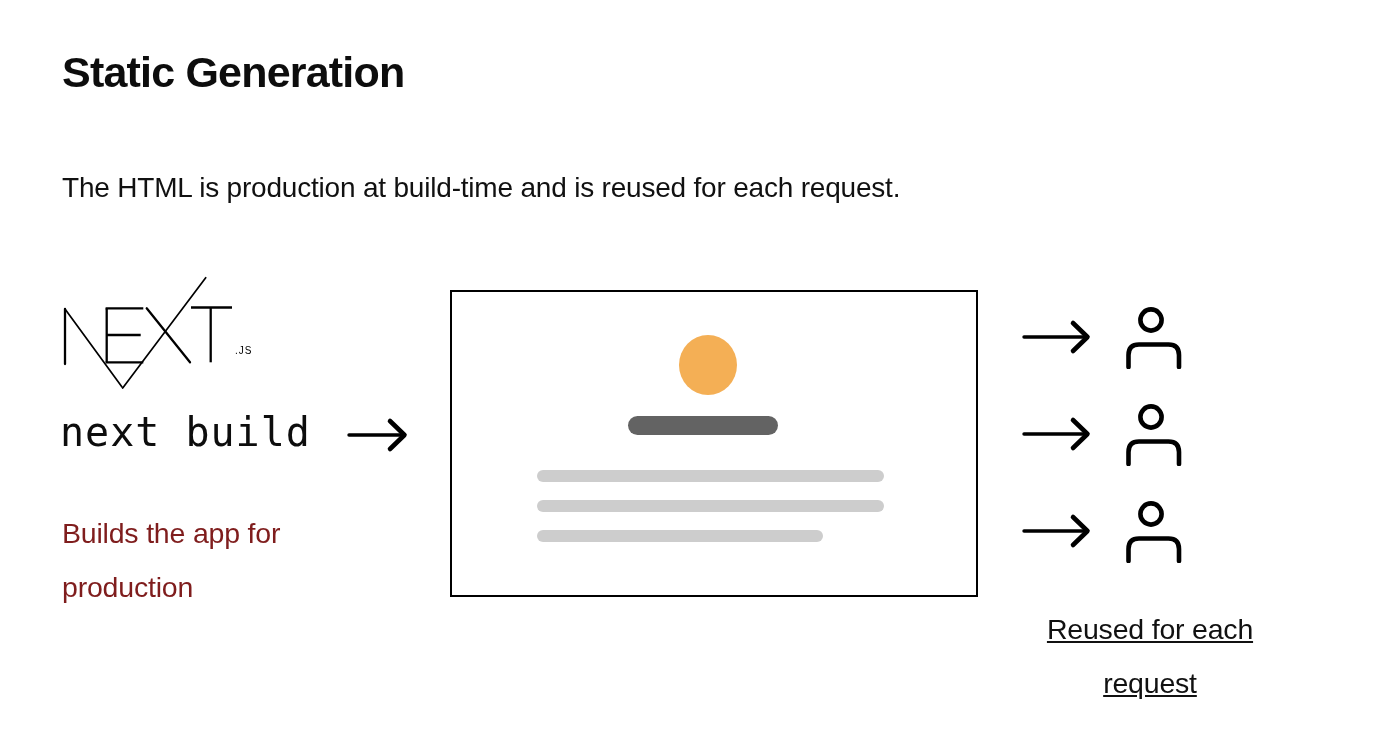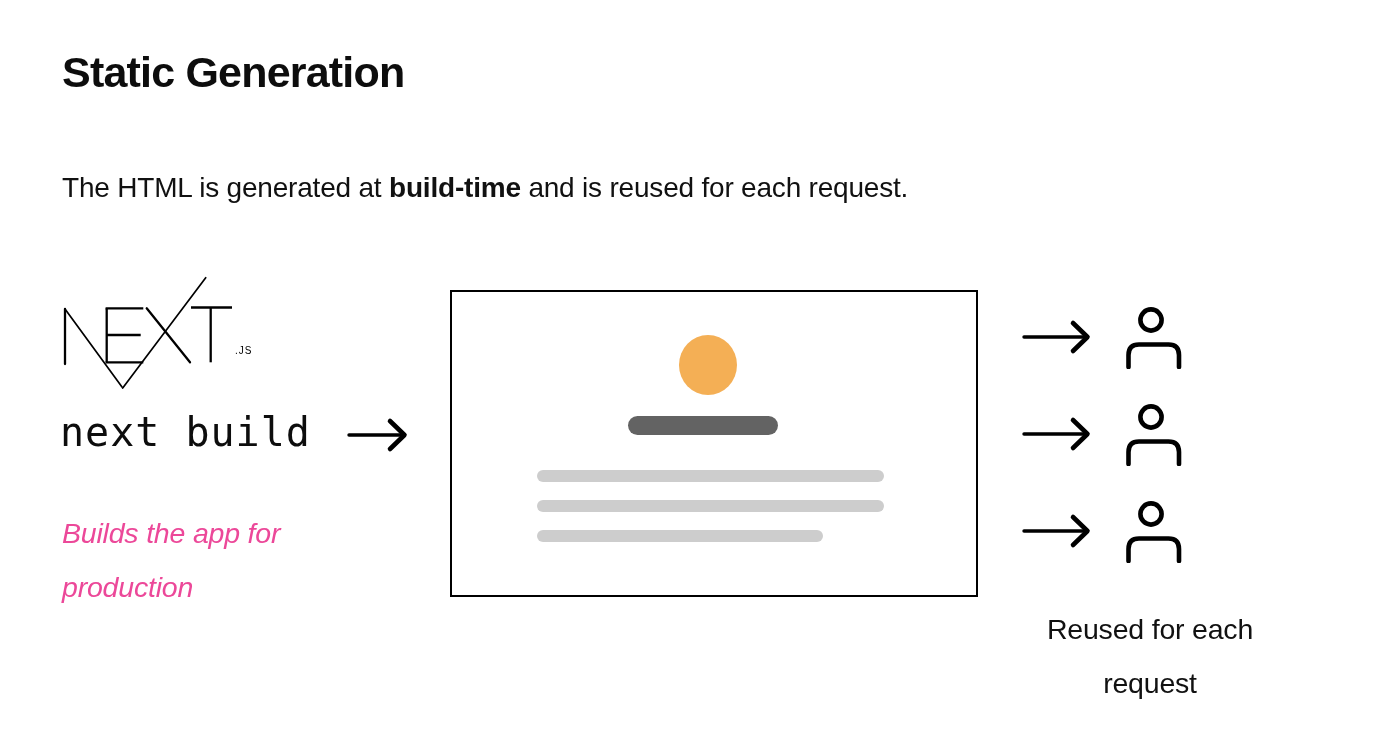--- a/index.html
+++ b/index.html
@@ -25,21 +25,21 @@
   }
   .intro {
     position: absolute;
     left: 42px; top: 170px;
     font-size: 28px;
     line-height: 36px;
     letter-spacing: -0.2px;
     color: #111111;
     white-space: nowrap;
   }
-  .intro b { font-weight: 700; }
+  .intro b { font-weight: 400; }
 
   
   .nextjs-logo { position: absolute; left: 38px; top: 276px; }
   .build-command {
     position: absolute;
     left: 40px; top: 408px;
     font-family: "DejaVu Sans Mono", monospace;
     font-weight: 400;
     font-size: 40px;
     line-height: 48px;
@@ -48,22 +48,21 @@
     white-space: nowrap;
   }
   .build-arrow { position: absolute; left: 326px; top: 414px; }
   .build-description {
     position: absolute;
     left: 42px; top: 506px;
     width: 305px;
     font-size: 28.5px;
     line-height: 54px;
     letter-spacing: -0.2px;
-    color: #ec4899;
-    font-style: italic;
+    color: #7f1d1d;
   }
 
   
   .doc-panel {
     position: absolute;
     left: 430px; top: 290px;
     width: 528px; height: 307px;
     border: 2px solid #000000;
     background: #ffffff;
   }
@@ -109,31 +108,32 @@
   .request-row-3 { top: 494px; }
   .requests-caption {
     position: absolute;
     left: 1000px; top: 602px;
     width: 260px;
     text-align: center;
     font-size: 28.5px;
     line-height: 54px;
     letter-spacing: -0.2px;
     color: #111111;
+    text-decoration: underline;
   }
   svg { display: block; }
 </style>
 </head>
 <body>
 
 <div class="canvas">
 
   <h1 class="page-title">Static Generation</h1>
 
-  <p class="intro"><span>The HTML is generated at </span><b>build-time</b><span> and is reused for each request.</span></p>
+  <p class="intro"><span>The HTML is production at </span><b>build-time</b><span> and is reused for each request.</span></p>
 
   <svg class="nextjs-logo" width="200" height="118" viewBox="0 0 200 118" aria-label="NEXT.js">
     <g stroke="#000000" fill="none">
 
       <path d="M 7 88 L 7 33" stroke-width="2.3" stroke-linecap="round"></path>
       <path d="M 7 33 L 64 111" stroke-width="1.7" stroke-linecap="round"></path>
 
       <path d="M 48.7 32.3 L 48.7 86.3" stroke-width="2.3"></path>
       <path d="M 47.6 32.3 L 85.3 32.3" stroke-width="2.3"></path>
       <path d="M 48.7 59 L 82.7 59" stroke-width="2.3"></path>

